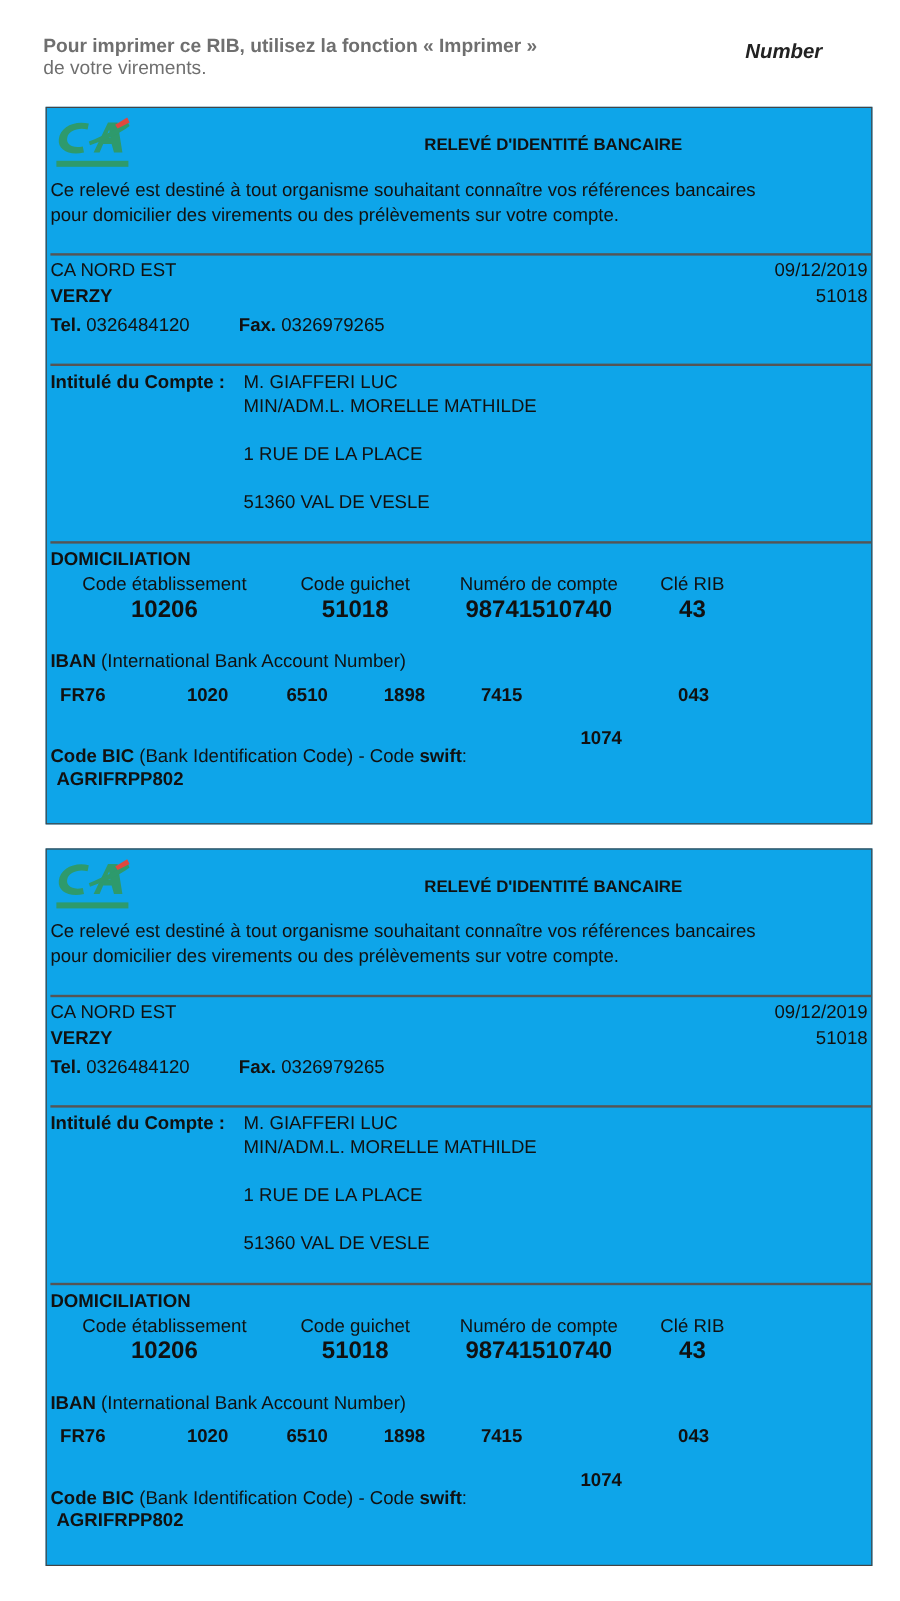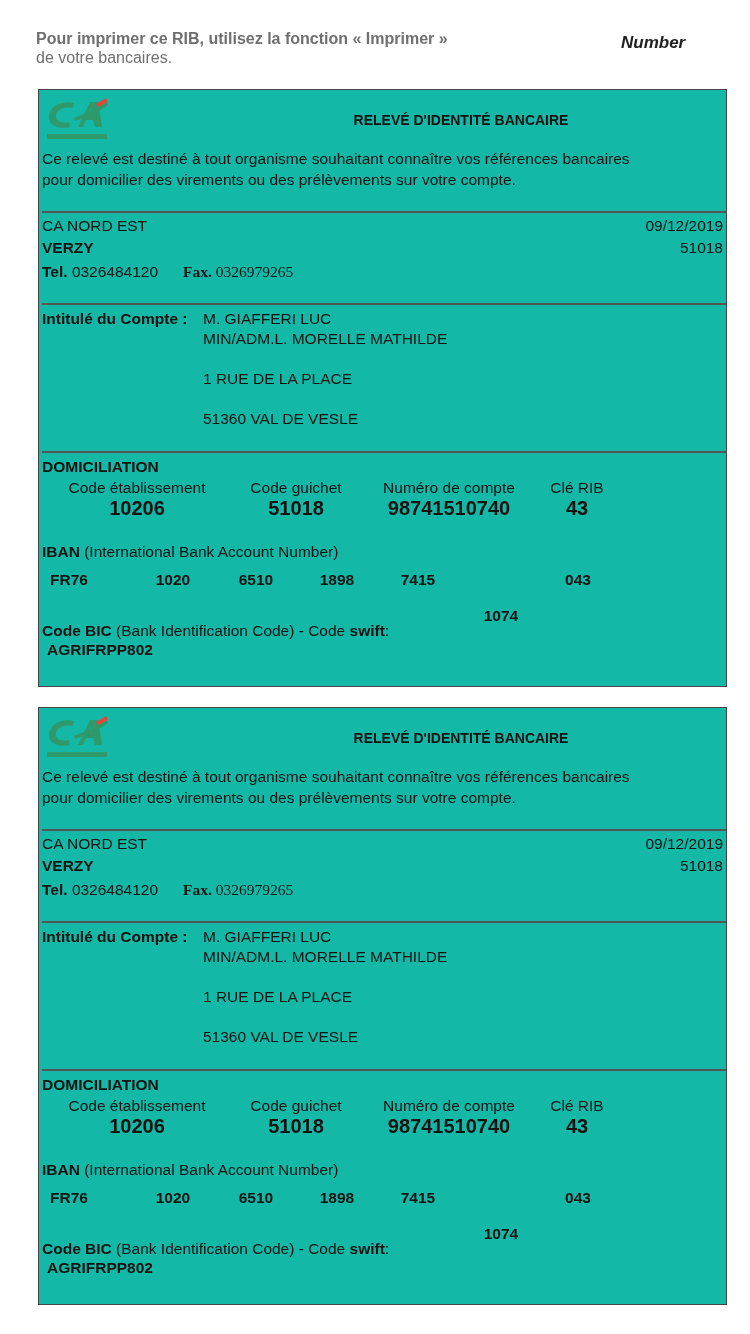--- a/index.html
+++ b/index.html
@@ -4,41 +4,41 @@
 <style>
   * { box-sizing: border-box; margin: 0; padding: 0; }
   html, body { width: 750px; height: 1334px; background: #ffffff; overflow: hidden; }
   body { font-family: "Liberation Sans", sans-serif; color: #111; position: relative; }
 
   .topbar { position: absolute; left: 36px; top: 28px; width: 680px; height: 44px; }
   .print-line1 { position: absolute; left: 0; top: 2px; font-size: 16px; font-weight: bold; color: #6f6f6f; white-space: nowrap; text-align: center; }
   .print-line2 { position: absolute; left: 0; top: 21px; font-size: 16px; color: #6f6f6f; white-space: nowrap; }
   .close-btn { position: absolute; left: 585px; top: 5px; font-size: 17px; font-weight: bold; font-style: italic; color: #222; cursor: pointer; white-space: nowrap; }
 
-  .card { position: absolute; left: 38px; width: 689px; height: 598px; border: 1.5px solid #444; background: #14b8a6; }
+  .card { position: absolute; left: 38px; width: 689px; height: 598px; border: 1.5px solid #444; background: #0ea5e9; }
   .card-1 { top: 89px; }
   .card-2 { top: 707px; }
 
   .logo { position: absolute; left: 5px; top: 6px; width: 66px; height: 46px; }
   .title { position: absolute; left: 0; width: 689px; top: 22px; text-align: center; padding-left: 155px; font-size: 14px; font-weight: bold; color: #111; white-space: nowrap; }
   .intro { position: absolute; left: 3px; top: 58px; font-size: 15.5px; line-height: 21px; color: #111; white-space: nowrap; }
 
   .sep { position: absolute; left: 3px; right: 0; height: 0; border-top: 2px solid #555; }
   .sep-1 { top: 121px; }
   .sep-2 { top: 213px; }
   .sep-3 { top: 361px; }
 
   .t { position: absolute; font-size: 15.5px; white-space: nowrap; color: #111; }
 
   .agency { left: 3px; top: 127px; }
   .date { right: 3px; top: 127px; }
   .city { left: 3px; top: 149px; font-weight: bold; }
   .code-right { right: 3px; top: 149px; }
   .tel { left: 3px; top: 173px; }
-  .fax { left: 144px; top: 173px; font-family: Liberation Serif, serif; }
+  .fax { left: 160px; top: 173px; }
 
   .holder-label { left: 3px; top: 220px; font-weight: bold; }
   .holder-l1 { left: 164px; top: 220px; }
   .holder-l2 { left: 164px; top: 240px; }
   .holder-l3 { left: 164px; top: 280px; }
   .holder-l4 { left: 164px; top: 320px; }
 
   .dom-title { left: 3px; top: 368px; font-weight: bold; }
   .rib-col { position: absolute; top: 389px; text-align: center; }
   .rib-col .h { font-size: 15.5px; display: block; white-space: nowrap; }
@@ -59,21 +59,21 @@
   .ig6 { left: 509px; }
 
   .bic-label { left: 3px; top: 532px; }
   .bic-value { left: 8px; top: 551px; font-weight: bold; }
 </style>
 </head>
 <body>
 
 <div class="topbar">
   <div class="print-line1">Pour imprimer ce RIB, utilisez la fonction « Imprimer »</div>
-  <div class="print-line2">de votre bancaires.</div>
+  <div class="print-line2">de votre virements.</div>
   <div class="close-btn">Number</div>
 </div>
 
 <div id="cards-host">
     <div class="card card-1">
     <svg class="logo" viewBox="0 0 66 46">
       <path d="M30 7 C18 4 6 10 5 20 C4 29 14 34 26 31 L25 26 C16 28 11 24 12 19 C13 13 21 10 29 12 Z" fill="#2e9a6c"></path>
       <path d="M34 31 L46 6 L54 6 L58 31 L51 31 L49 24 L42 24 L39 31 Z M44 19 L48 19 L47 12 Z" fill="#2e9a6c"></path>
       <path d="M30 22 C42 17 54 12 62 5 L64 9 C55 16 43 21 31 25 Z" fill="#2e9a6c"></path>
       <path d="M52 8 L62 2 L64 6 L54 11 Z" fill="#e0483e"></path>

